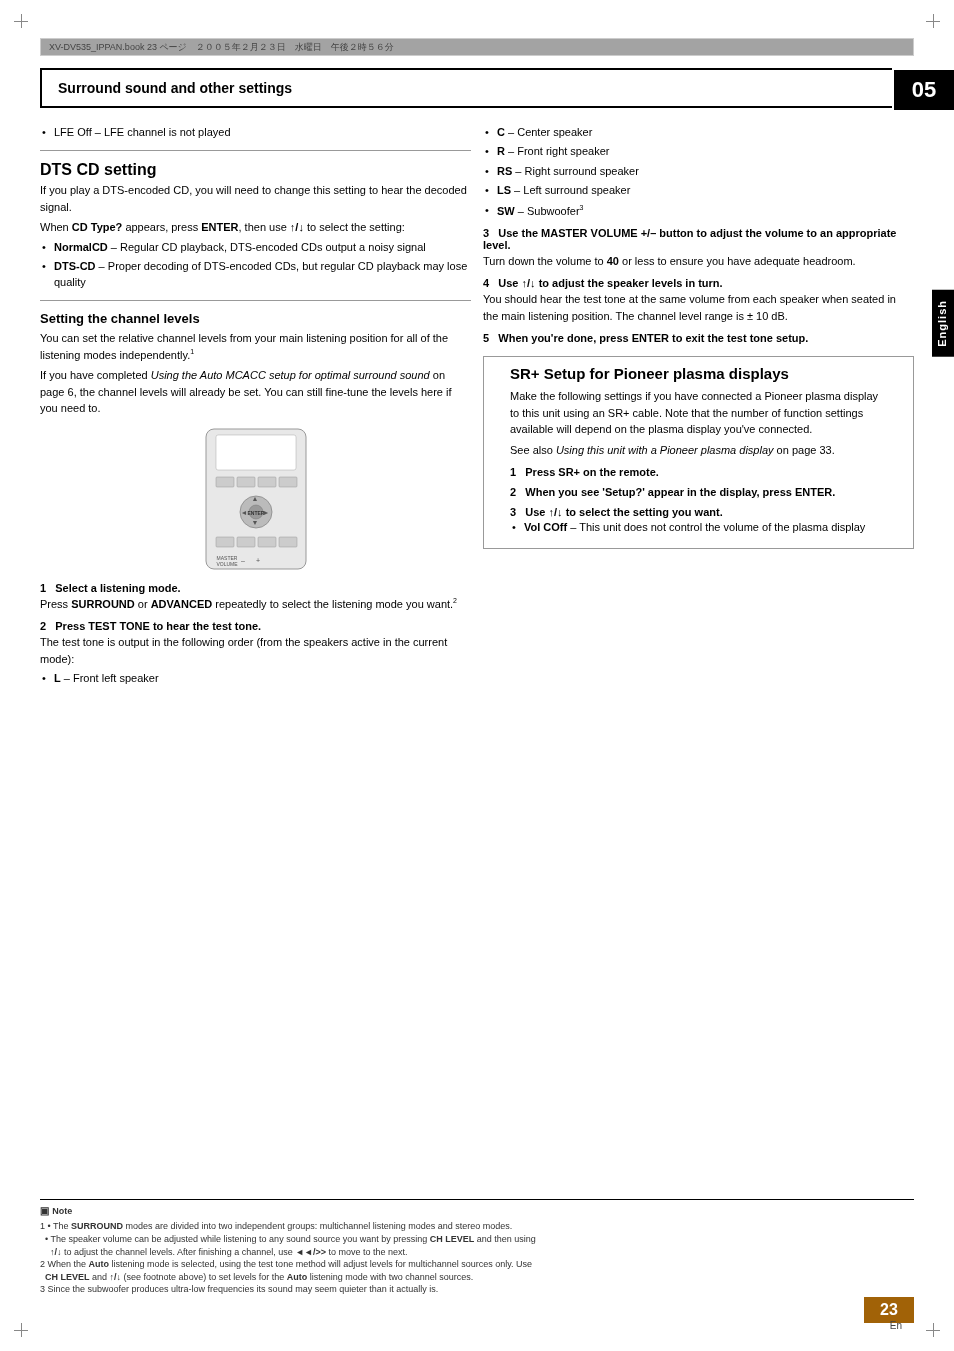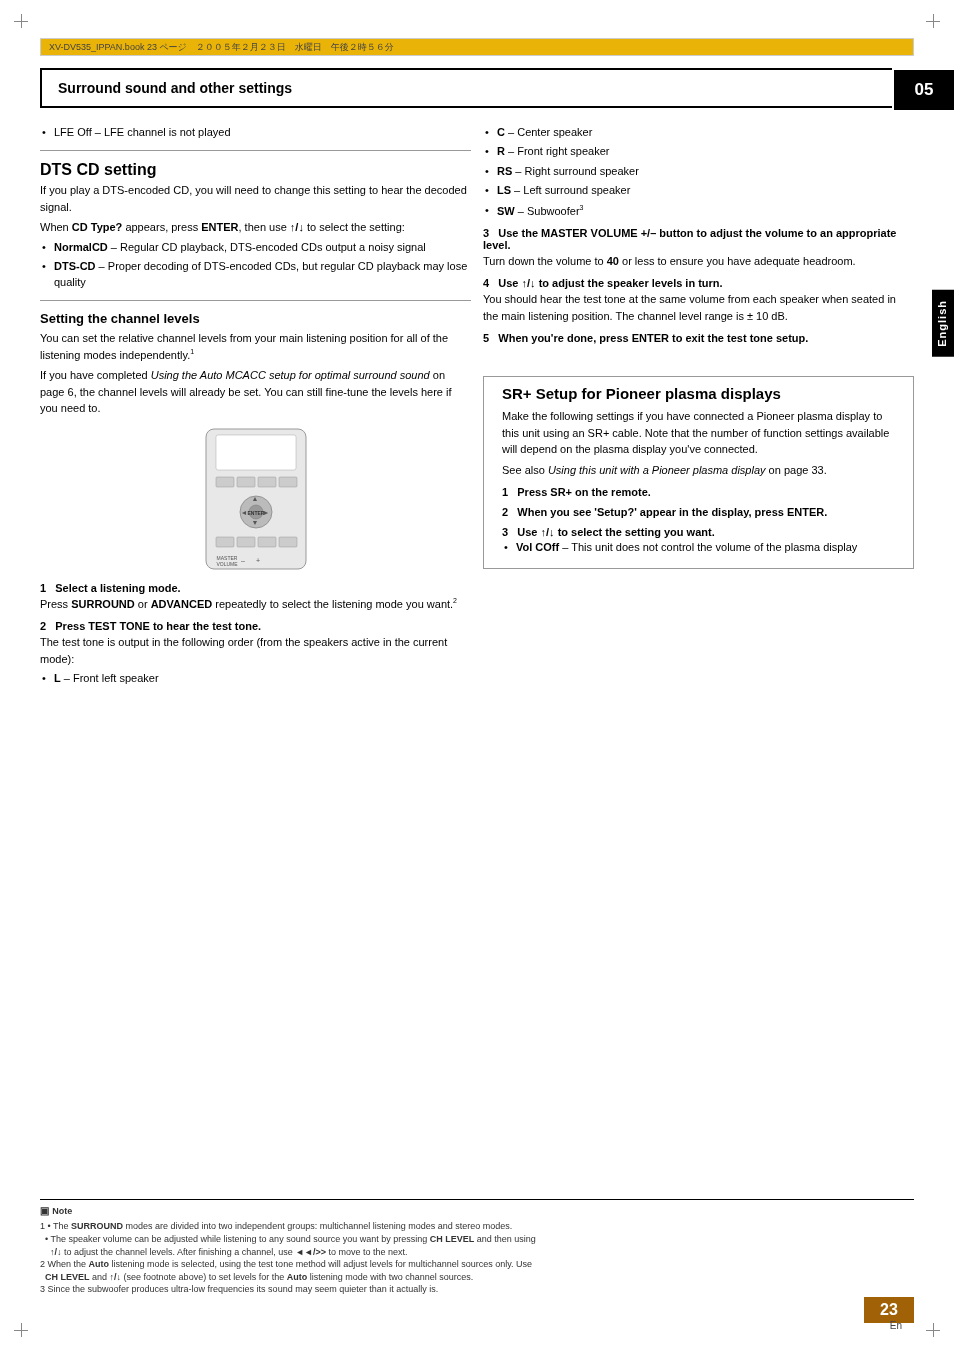--- a/index.html
+++ b/index.html
@@ -13,42 +13,42 @@
       position: relative;
     }
 
     
     .header-bar {
       position: absolute;
       top: 38px;
       left: 40px;
       right: 40px;
       height: 18px;
-      background: #eab308;
+      background: #a3a3a3;
       border: 1px solid #ccc;
       display: flex;
       align-items: center;
       padding: 0 8px;
       font-size: 9px;
       color: #444;
     }
 
     
     .chapter-tab {
       position: absolute;
       top: 70px;
       right: 0;
       width: 60px;
       height: 40px;
       background: #000;
       color: #fff;
       display: flex;
       align-items: center;
       justify-content: center;
-      font-size: 17px;
+      font-size: 22px;
       font-weight: bold;
     }
 
     
     .english-tab {
       position: absolute;
       top: 290px;
       right: 0;
       width: 22px;
       background: #000;
@@ -225,23 +225,23 @@
       left: 0;
     }
 
     .cross-tl { top: 14px; left: 14px; }
     .cross-tr { top: 14px; right: 14px; }
     .cross-bl { bottom: 14px; left: 14px; }
     .cross-br { bottom: 14px; right: 14px; }
 
     
     .sr-section {
-      margin-top: 32px;
+      margin-top: 12px;
       border: 1.5px solid #999;
-      padding: 8px 18px;
+      padding: 8px 26px;
     }
     .sr-title {
       font-size: 15px;
       font-weight: bold;
       margin-bottom: 6px;
     }
 
     
     .remote-svg {
       width: 110px;

